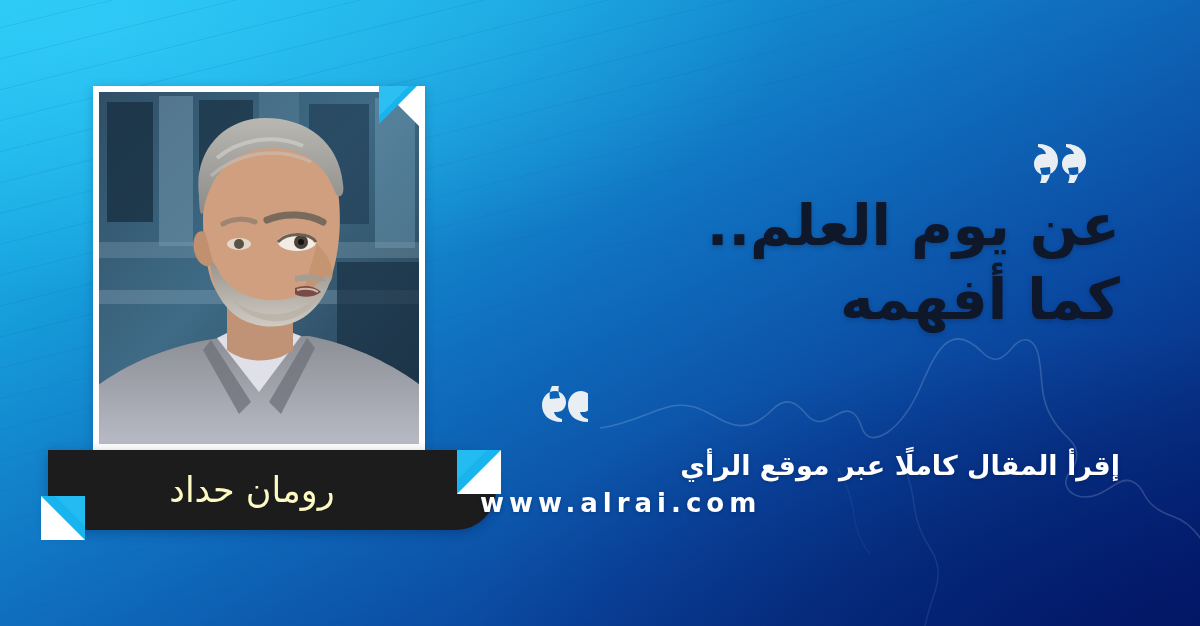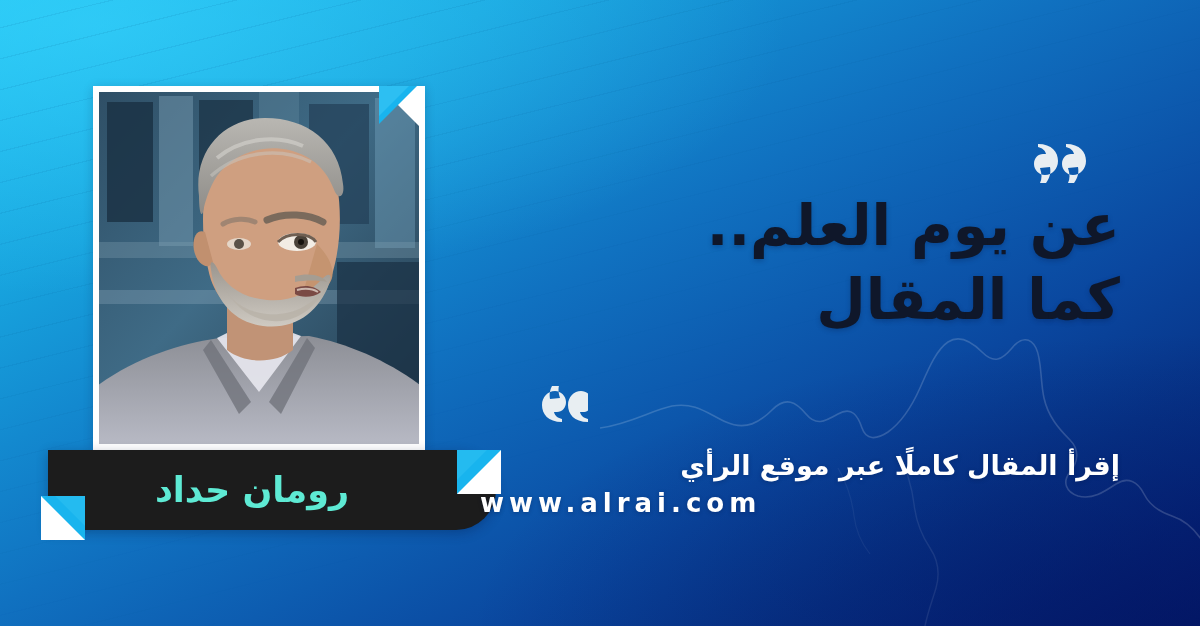--- a/index.html
+++ b/index.html
@@ -106,23 +106,23 @@
     width: 448px;
     height: 80px;
     background: #1c1c1c;
     border-radius: 0 40px 40px 0;
     display: flex;
     align-items: center;
     justify-content: center;
     box-shadow: 0 3px 12px rgba(0,16,60,.30);
   }
   .name-banner .name-text {
-    color: #5eead4;
+    color: #fef9c3;
     font-size: 35px;
-    font-weight: bold;
+    font-weight: normal;
     letter-spacing: .5px;
     direction: rtl;
     padding-right: 40px;
     white-space: nowrap;
   }
   
   .sq-accent {
     position: absolute;
     width: 44px;
     height: 44px;
@@ -325,21 +325,21 @@
       <path d="M22 36 C 8 36, 2 28, 2 19 C 2 11, 8 5, 15 5 C 21 5, 26 10, 26 16
                C 26 22, 22 26, 17 26 C 16 26, 15 26, 14 26 C 15 30, 18 32, 22 33 Z
                M 20 12 C 18 6, 18 1, 20 -3 L 14 -3 C 10 2, 9 8, 10 13 Z" fill="#e8eef2"></path>
       <path d="M48 36 C 34 36, 28 28, 28 19 C 28 11, 34 5, 41 5 C 47 5, 52 10, 52 16
                C 52 22, 48 26, 43 26 C 42 26, 41 26, 40 26 C 41 30, 44 32, 48 33 Z" fill="#e8eef2"></path>
     </svg>
   </div>
 
   <div class="headline">
     <span class="ln">عن يوم العلم..</span>
-    <span class="ln">كما المقال</span>
+    <span class="ln">كما أفهمه</span>
   </div>
 
   <div class="cta">
     <div class="cta-line">إقرأ المقال كاملًا عبر موقع الرأي</div>
     <div class="cta-url">www.alrai.com</div>
   </div>
 
 </div>
 
 </body></html>

